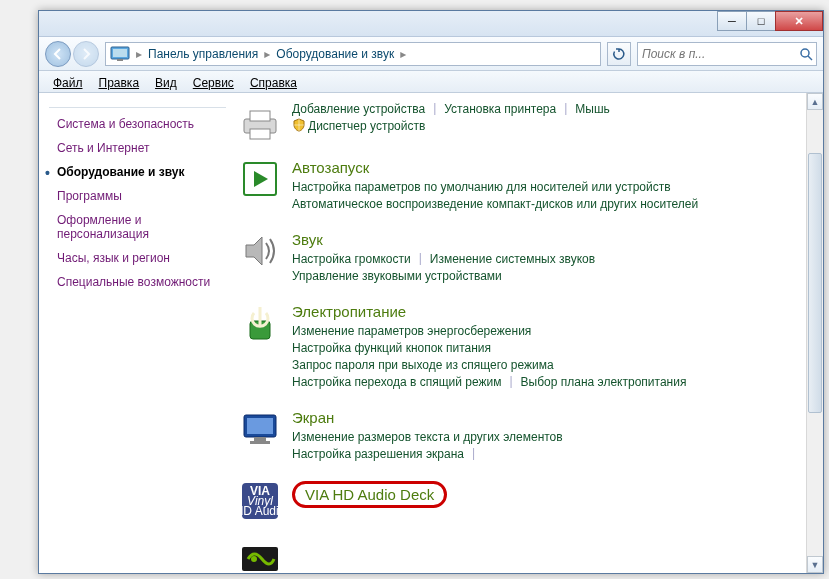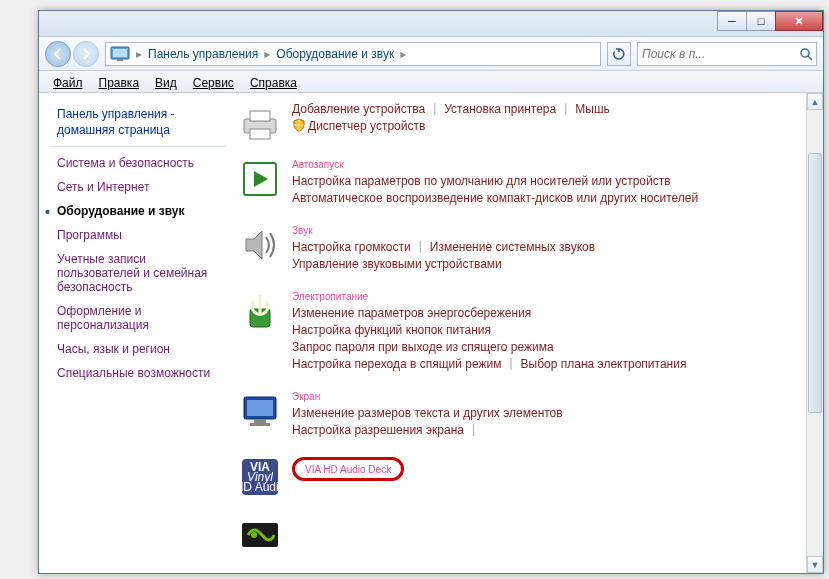--- a/index.html
+++ b/index.html
@@ -27,23 +27,23 @@
 .sidebar{width:195px;background:#fff;padding:10px 0 10px 10px;border-right:none}
 .side-head{color:#003399;font-size:12px;padding:4px 8px;line-height:1.3}
 .side-link{color:#701a75;font-size:12px;padding:5px 8px;cursor:pointer;display:block}
 .side-link.active{font-weight:bold;color:#000;position:relative}
 .side-link.active::before{content:"•";position:absolute;left:-4px;color:#2a5a8a;font-size:14px}
 .divider{height:1px;background:#d8e0e8;margin:4px 8px 4px 0}
 .content{flex:1;overflow-y:auto;padding:8px 20px 8px 4px;position:relative}
 .cat{margin-bottom:18px;display:flex;align-items:flex-start;gap:10px}
 .cat-icon{width:44px;height:40px;flex-shrink:0;display:flex;align-items:flex-end;justify-content:center}
 .cat-body{flex:1}
-.cat-title{color:#ec4899;font-size:10px;padding-bottom:3px;cursor:pointer}
+.cat-title{color:#4d7c0f;font-size:15px;padding-bottom:3px;cursor:pointer}
 .links{display:flex;flex-wrap:wrap;gap:0}
-.lnk{color:#7f1d1d;font-size:12px;padding:1px 0;cursor:pointer;white-space:nowrap;border-bottom:1px dotted transparent}
+.lnk{color:#14532d;font-size:12px;padding:1px 0;cursor:pointer;white-space:nowrap;border-bottom:1px dotted transparent}
 .lsep{color:#aac;padding:0 8px}
 .shield{display:inline-block;width:14px;height:14px;vertical-align:middle;margin-right:2px}
 .highlight{border:3px solid #cc0000;border-radius:16px;padding:2px 10px;display:inline-block}
 .scrollbar{position:absolute;right:0;top:0;bottom:0;width:17px;background:#f0f0f0;border-left:1px solid #d8d8d8}
 .scroll-btn{height:17px;background:linear-gradient(#fafcfe,#e6eef6);border:1px solid #c0c8d0;display:flex;align-items:center;justify-content:center;color:#5a7090;font-size:9px;cursor:pointer}
 .scroll-thumb{position:absolute;top:60px;height:260px;left:1px;right:1px;background:linear-gradient(90deg,#e8eef4,#d0dce8);border:1px solid #b0c0d0;border-radius:2px;cursor:pointer}
 svg{display:block}
 </style>
 </head>
 <body>
@@ -99,27 +99,25 @@
   <div class="menubar">
     <span class="menu-item"><u>Файл</u></span>
     <span class="menu-item"><u>Правка</u></span>
     <span class="menu-item"><u>Вид</u></span>
     <span class="menu-item"><u>Сервис</u></span>
     <span class="menu-item"><u>Справка</u></span>
   </div>
 
   <div class="body">
     <div class="sidebar">
-      <div class="side-head">Панель управления - домашняя страница</div>
       <div class="divider"></div>
       <span class="side-link">Система и безопасность</span>
       <span class="side-link">Сеть и Интернет</span>
       <span class="side-link active">Оборудование и звук</span>
       <span class="side-link">Программы</span>
-      <span class="side-link">Учетные записи пользователей и семейная безопасность</span>
       <span class="side-link">Оформление и персонализация</span>
       <span class="side-link">Часы, язык и регион</span>
       <span class="side-link">Специальные возможности</span>
     </div>
 
     <div class="content">
 
       <div class="cat">
         <div class="cat-icon">
           <svg width="44" height="32" viewBox="0 0 44 32">

